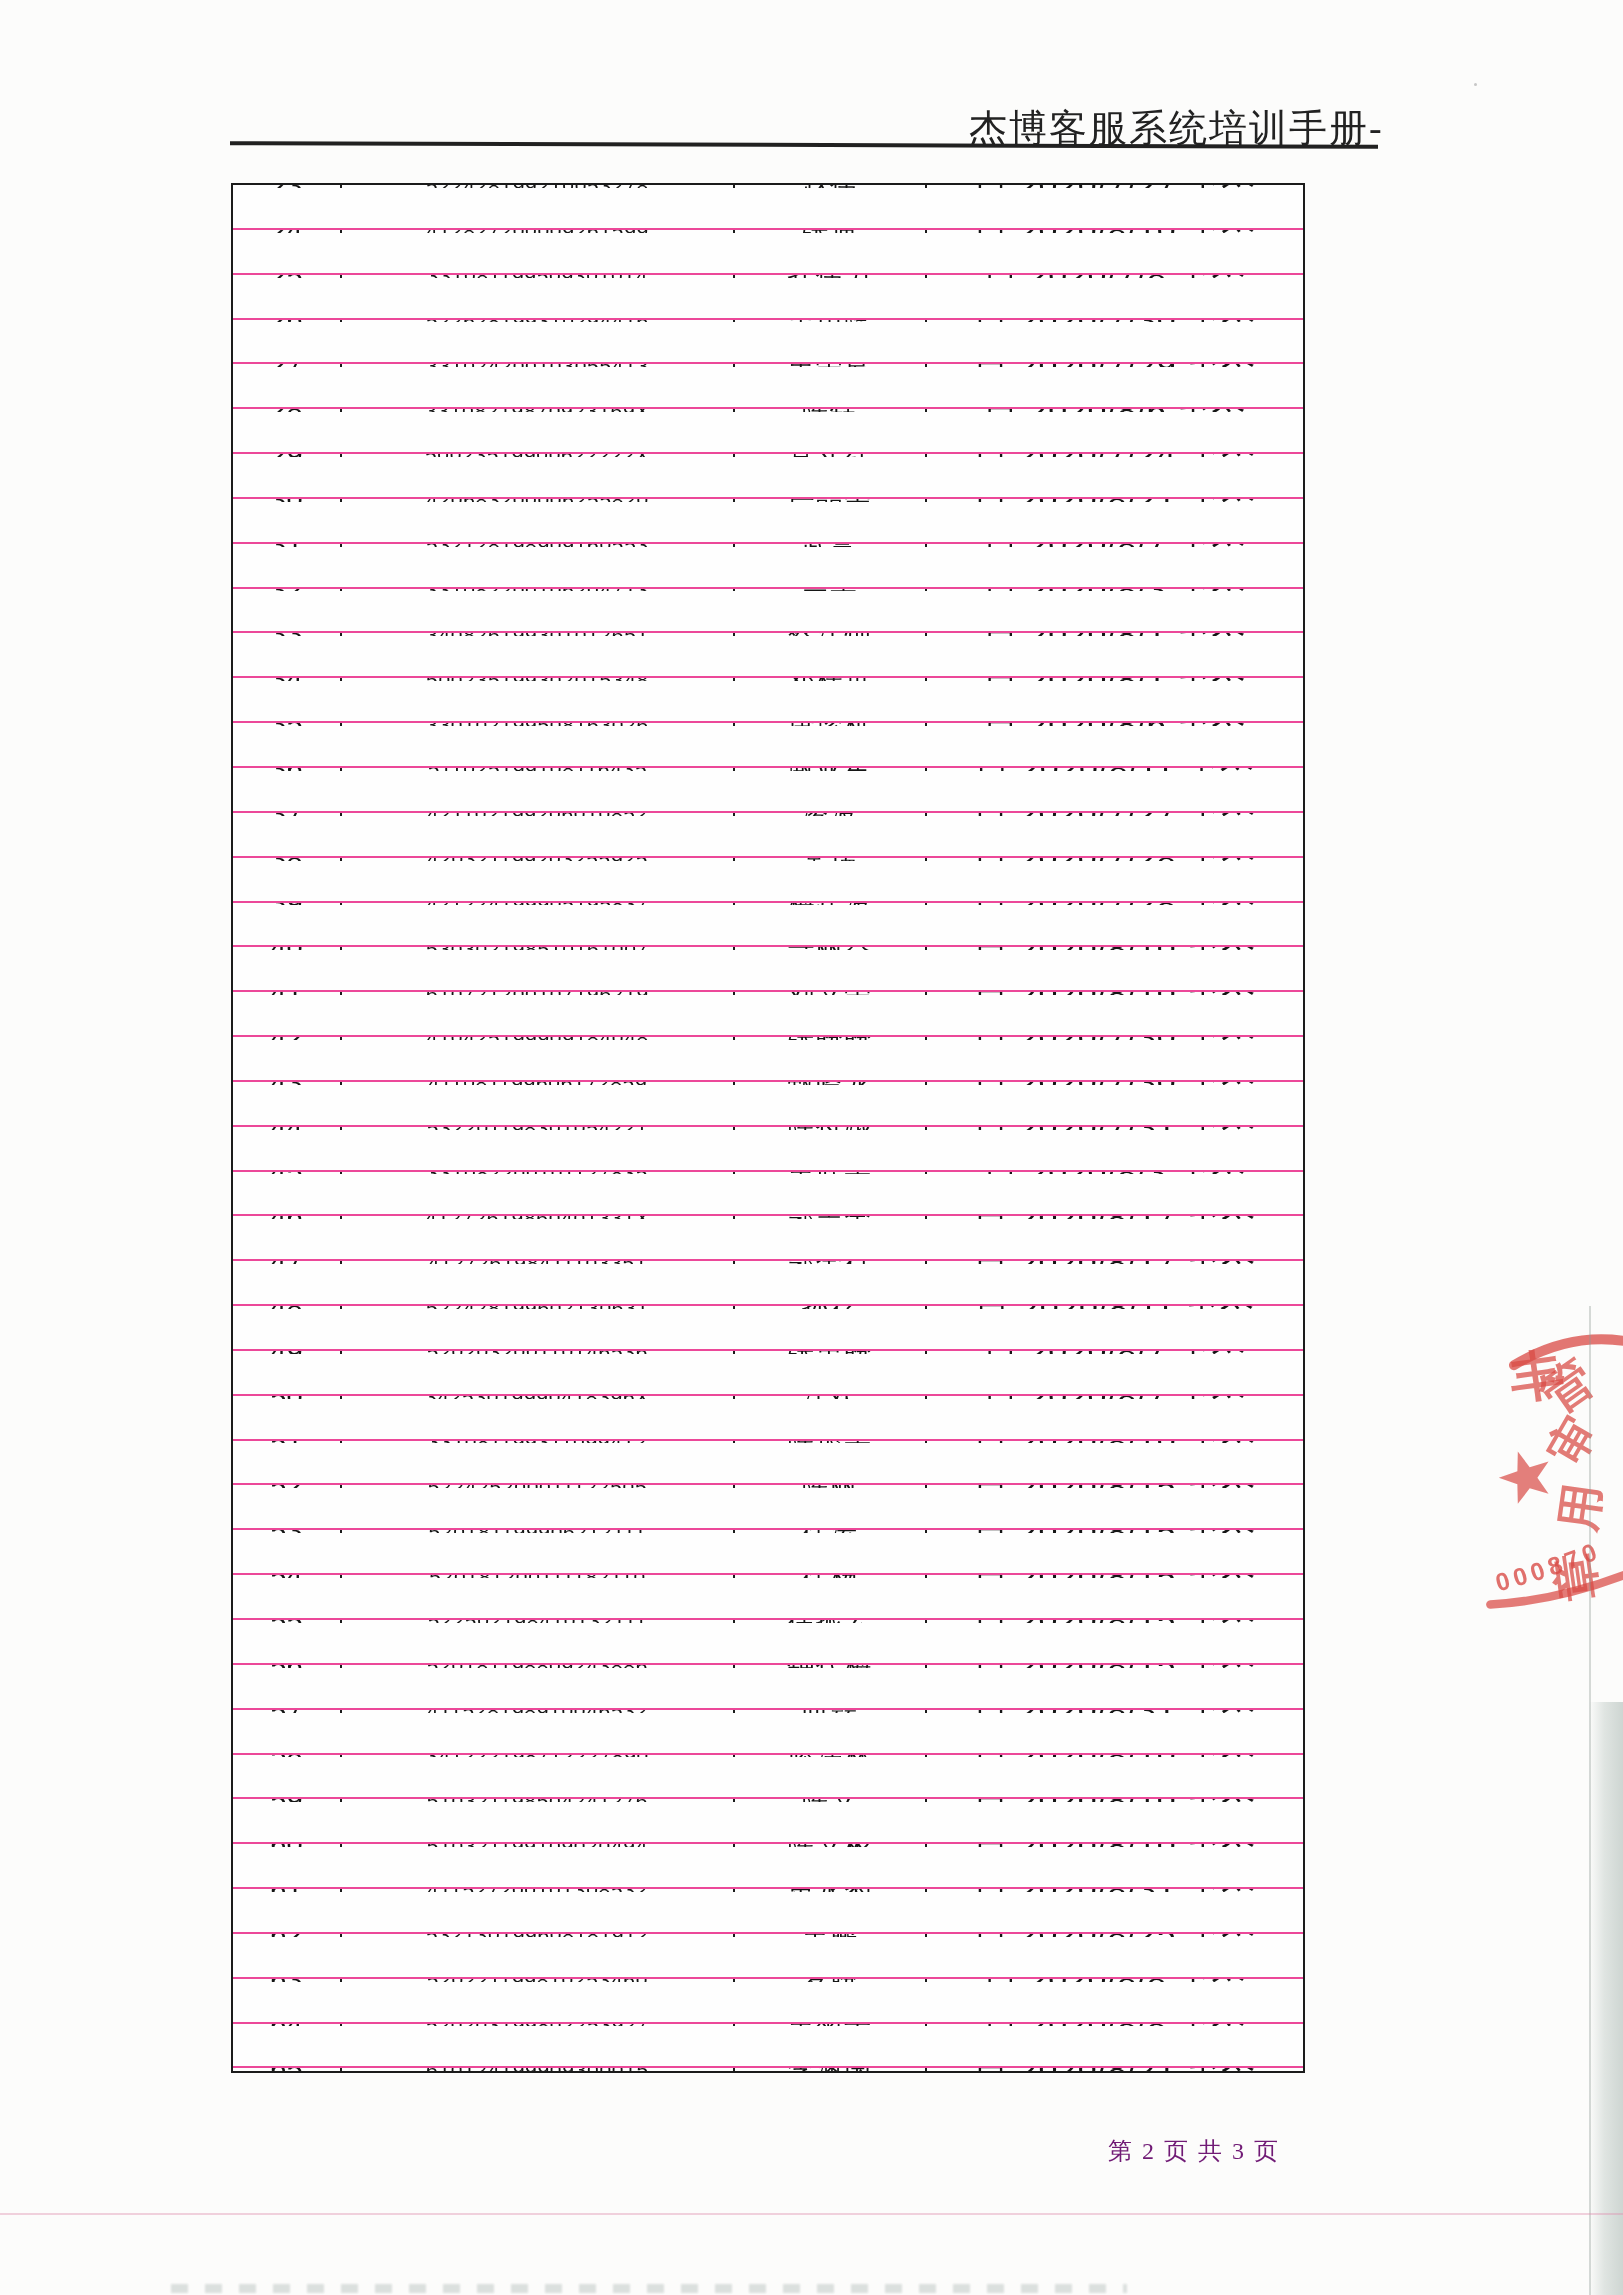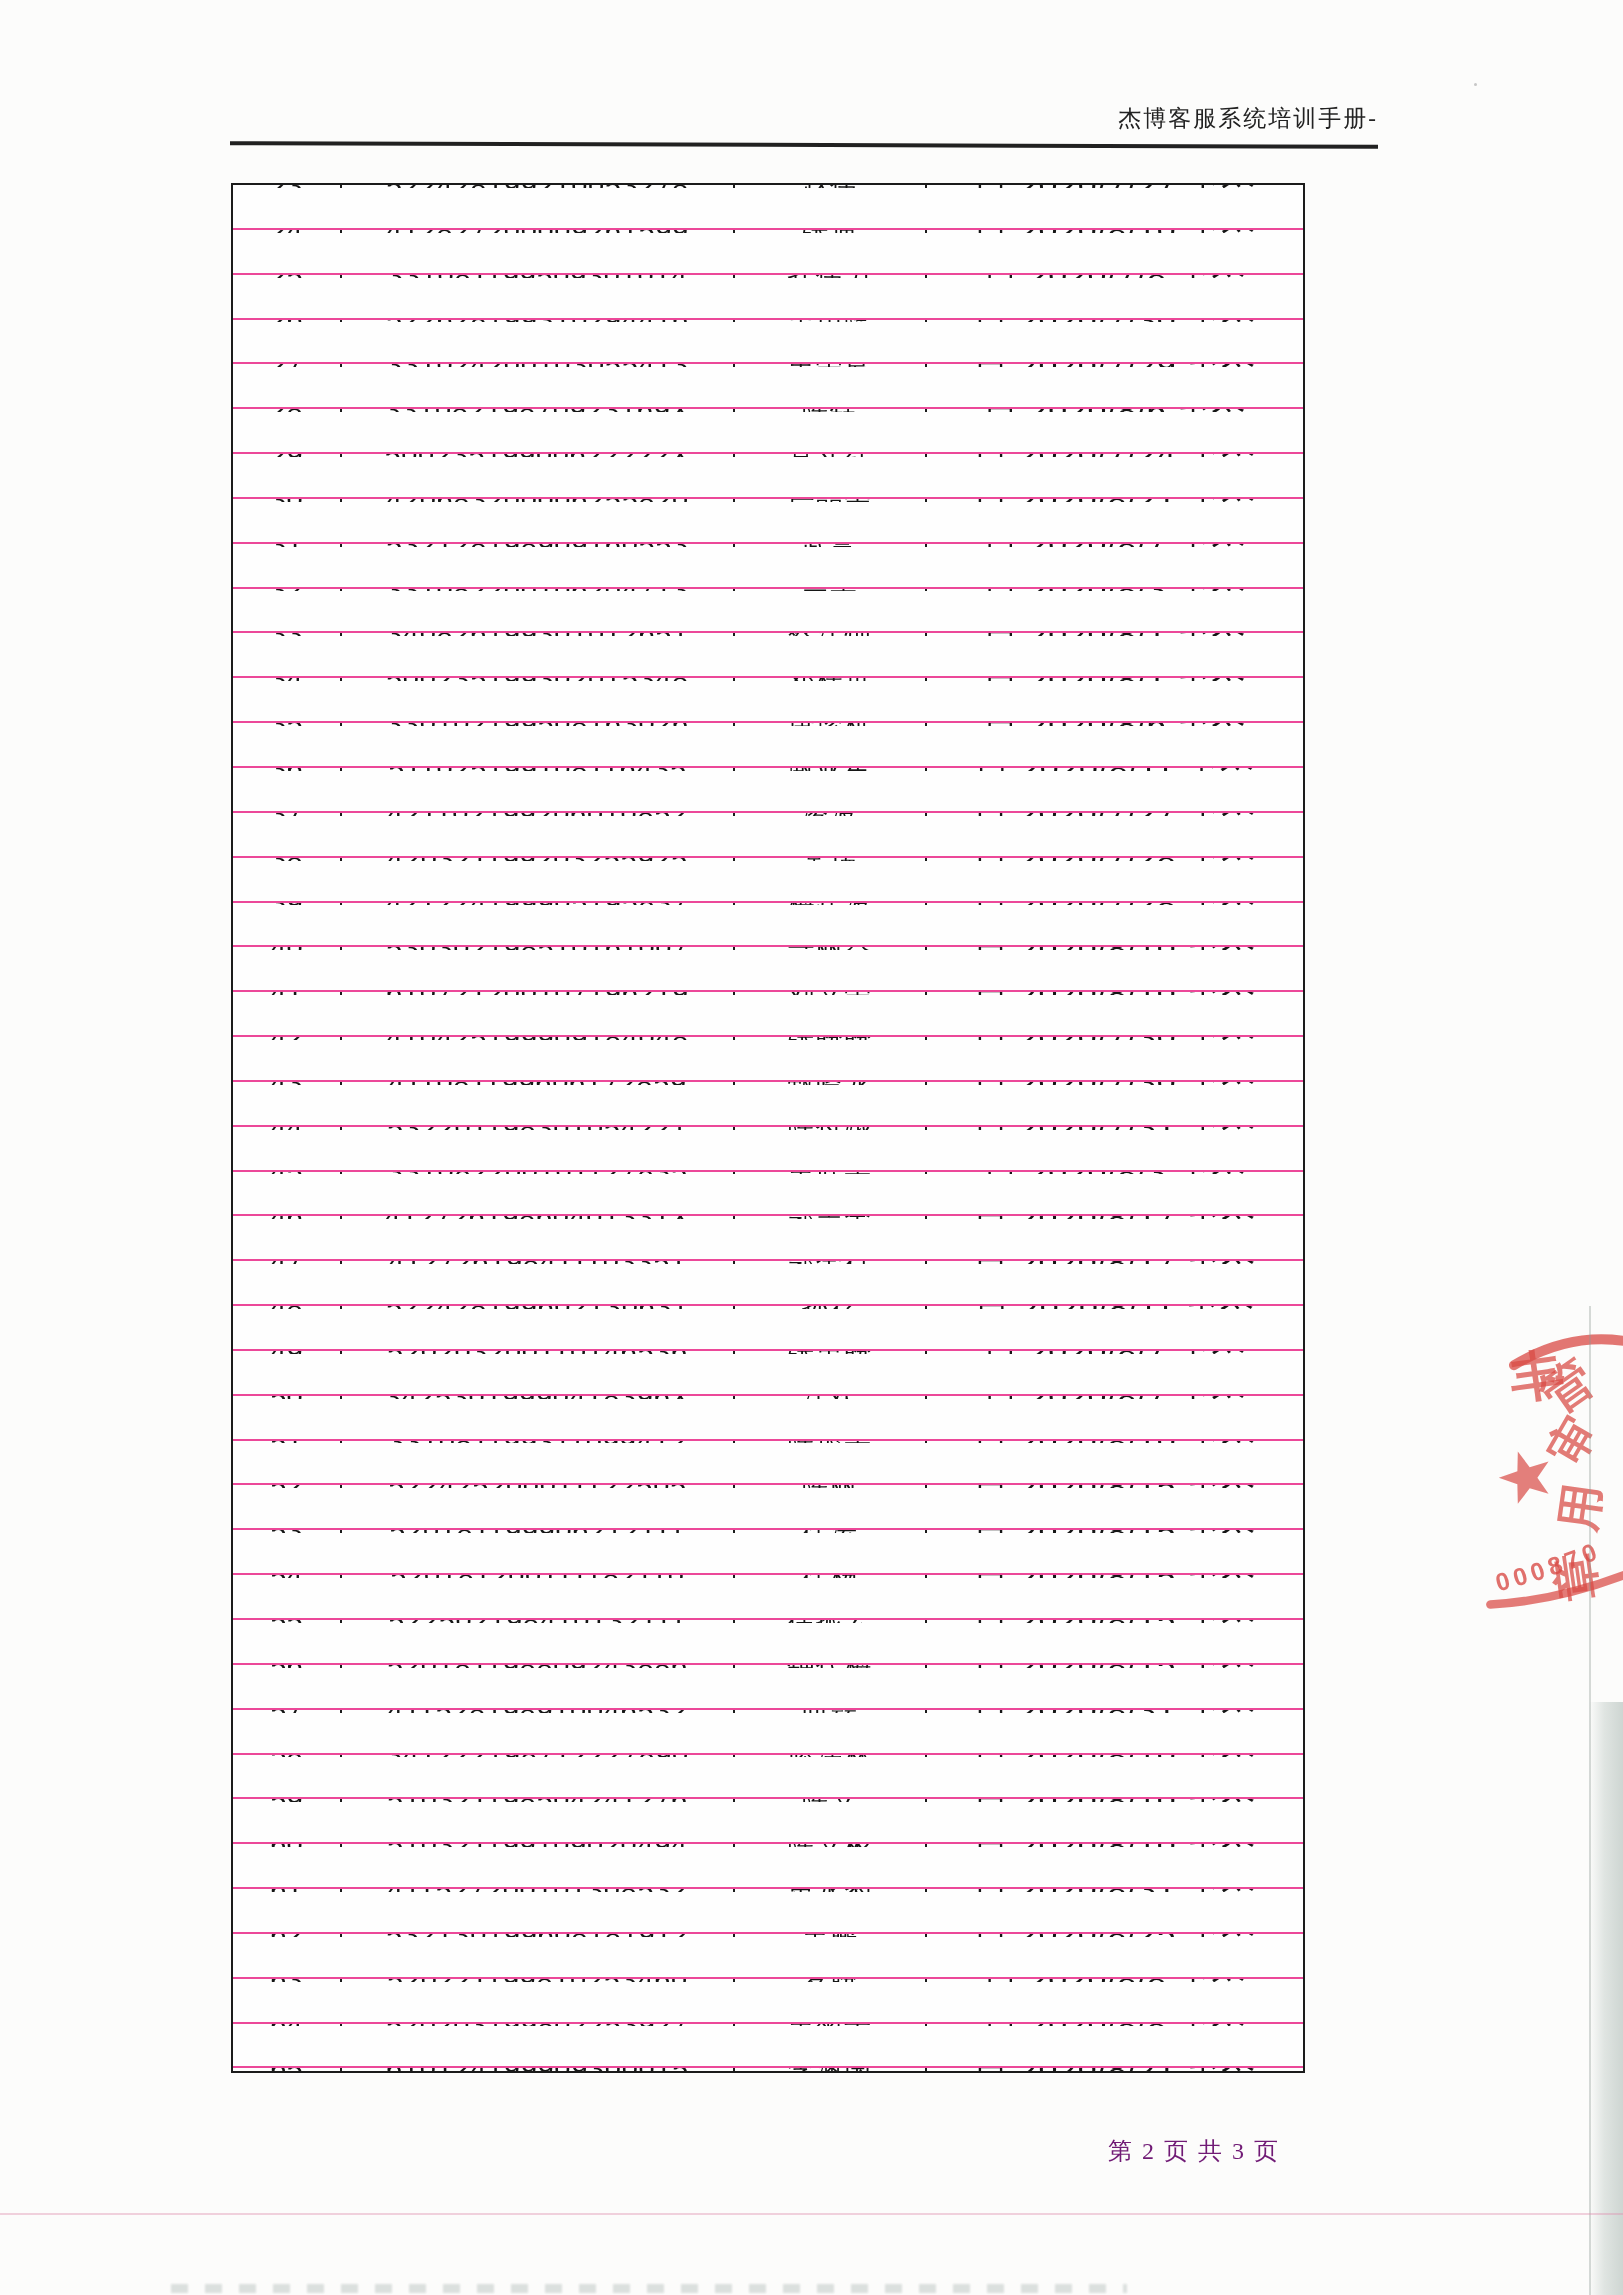--- a/index.html
+++ b/index.html
@@ -9,21 +9,21 @@
     background:#fcfcfb;
     overflow:hidden;
     color:#151515;
     font-family:"Liberation Sans","DejaVu Sans",sans-serif;
   }
   
   .doc-title{
     position:absolute;top:103px;left:969px;width:409px;
     text-align:right;
     font-family:"Liberation Serif","DejaVu Serif",serif;
-    font-size:23px;letter-spacing:2px;color:#222;
+    font-size:38px;letter-spacing:2px;color:#222;
     white-space:nowrap;
   }
   .header-rule{
     position:absolute;left:230px;top:143px;width:1148px;height:3.9px;
     background:#212121;transform:rotate(0.18deg);
   }
   
   .roster-table{
     position:absolute;left:231px;top:183px;width:1074px;height:1890px;
     display:flex;flex-direction:column;
@@ -33,21 +33,21 @@
   }
   .tr{flex:1;display:flex;border-top:2px solid #ec4899;min-height:0;}
   .tr:first-child{border-top:none;}
   .td{
     display:flex;align-items:center;justify-content:center;
     border-left:2px solid #1b1b1b;box-sizing:border-box;
     overflow:hidden;white-space:nowrap;
   }
   .td:first-child{border-left:none;}
   .td-no{width:107px;font-size:29px;}
-  .td-id{width:393px;font-size:29px;letter-spacing:0.7px;}
+  .td-id{width:393px;font-size:21px;letter-spacing:0.7px;}
   .td-name{width:192px;font-size:27px;letter-spacing:1.3px;}
   .td-period{flex:1;font-size:34px;letter-spacing:0.7px;}
   
   .page-footer{
     position:absolute;left:1108px;top:2135px;width:216px;
     font-family:"Liberation Serif","DejaVu Serif",serif;
     font-size:24px;letter-spacing:2px;color:#701a75;
     white-space:nowrap;
   }
   

